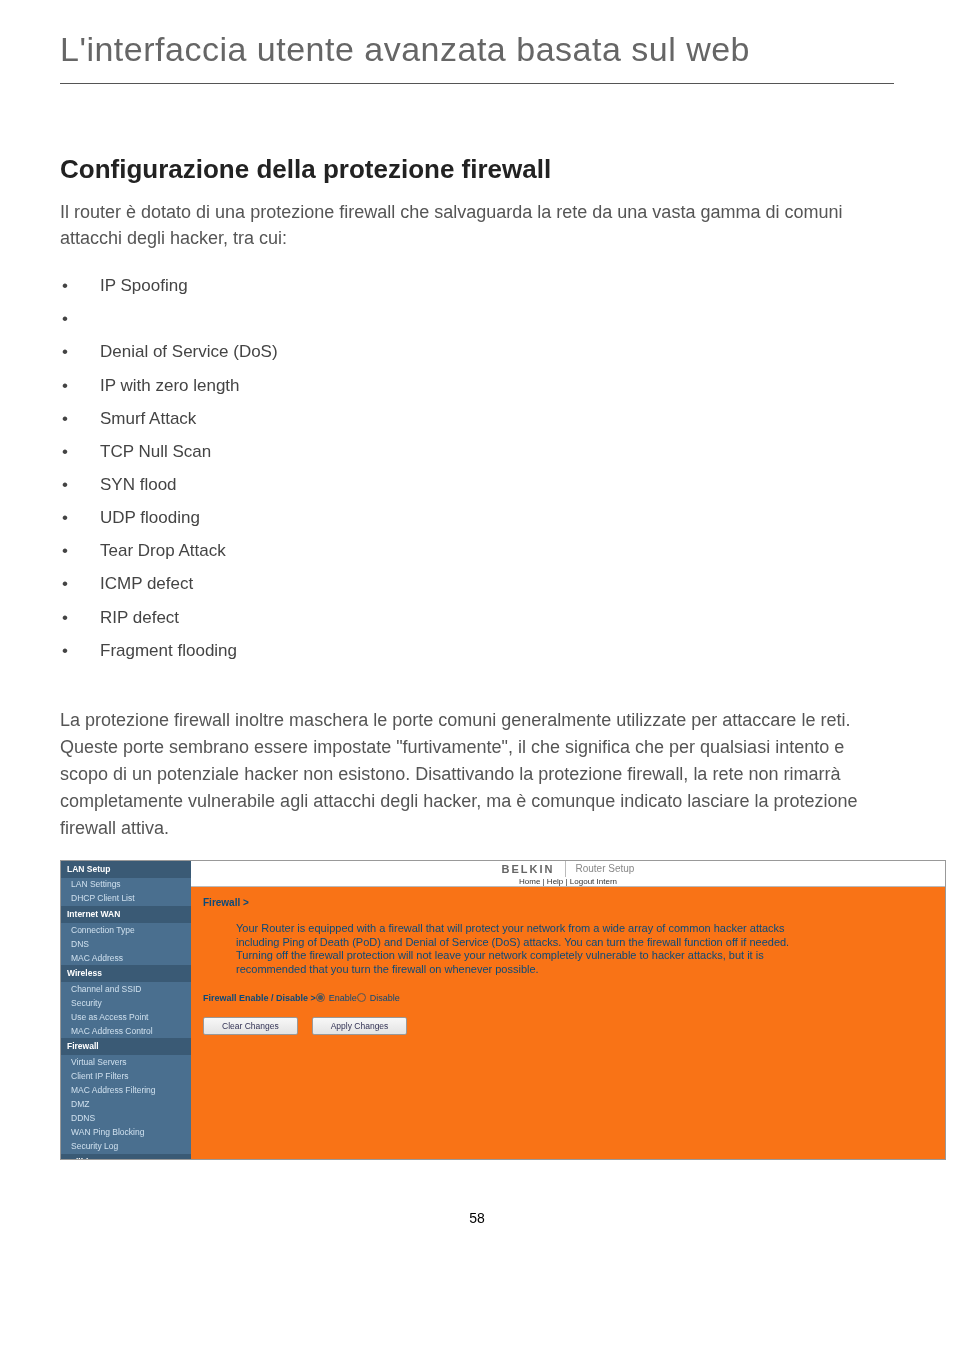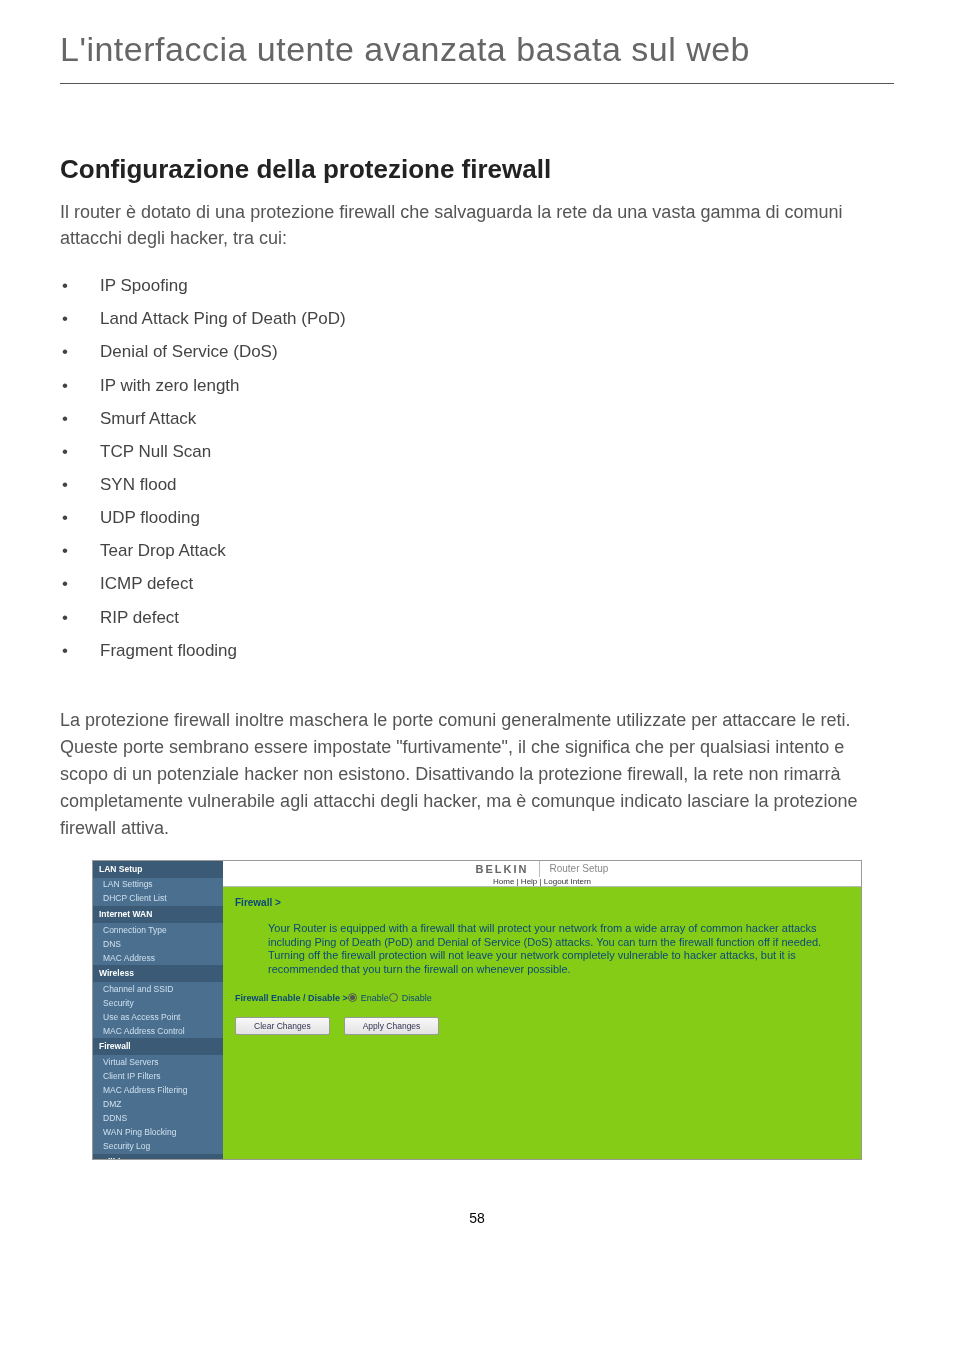--- a/index.html
+++ b/index.html
@@ -56,25 +56,25 @@
       padding-left: 2px;
     }
     .para {
       font-size: 18px;
       color: #555;
       line-height: 1.5;
       margin-bottom: 18px;
     }
     
     .shot {
-      width: 770px;
+      width: 886px;
       height: 300px;
       border: 1px solid #999;
       margin: 6px auto 0 auto;
-      background: #84cc16;
+      background: #f97316;
       display: flex;
       font-size: 9px;
       overflow: hidden;
       position: relative;
     }
     .shot .sidebar {
       width: 130px;
       background: #4a6f8f;
       color: #cfe0ee;
       font-size: 8.5px;
@@ -185,21 +185,20 @@
 
   <p class="intro">Il router è dotato di una protezione firewall che salvaguarda la rete da una vasta gamma di comuni attacchi degli hacker, tra cui:</p>
 
   <ul class="bullets">
     <li>
         <span class="dot">•</span>
         <span>IP Spoofing</span>
       </li>
     <li>
         <span class="dot">•</span>
-        <span>Land Attack Ping of Death (PoD)</span>
       </li>
     <li>
         <span class="dot">•</span>
         <span>Denial of Service (DoS)</span>
       </li>
     <li>
         <span class="dot">•</span>
         <span>IP with zero length</span>
       </li>
     <li>

